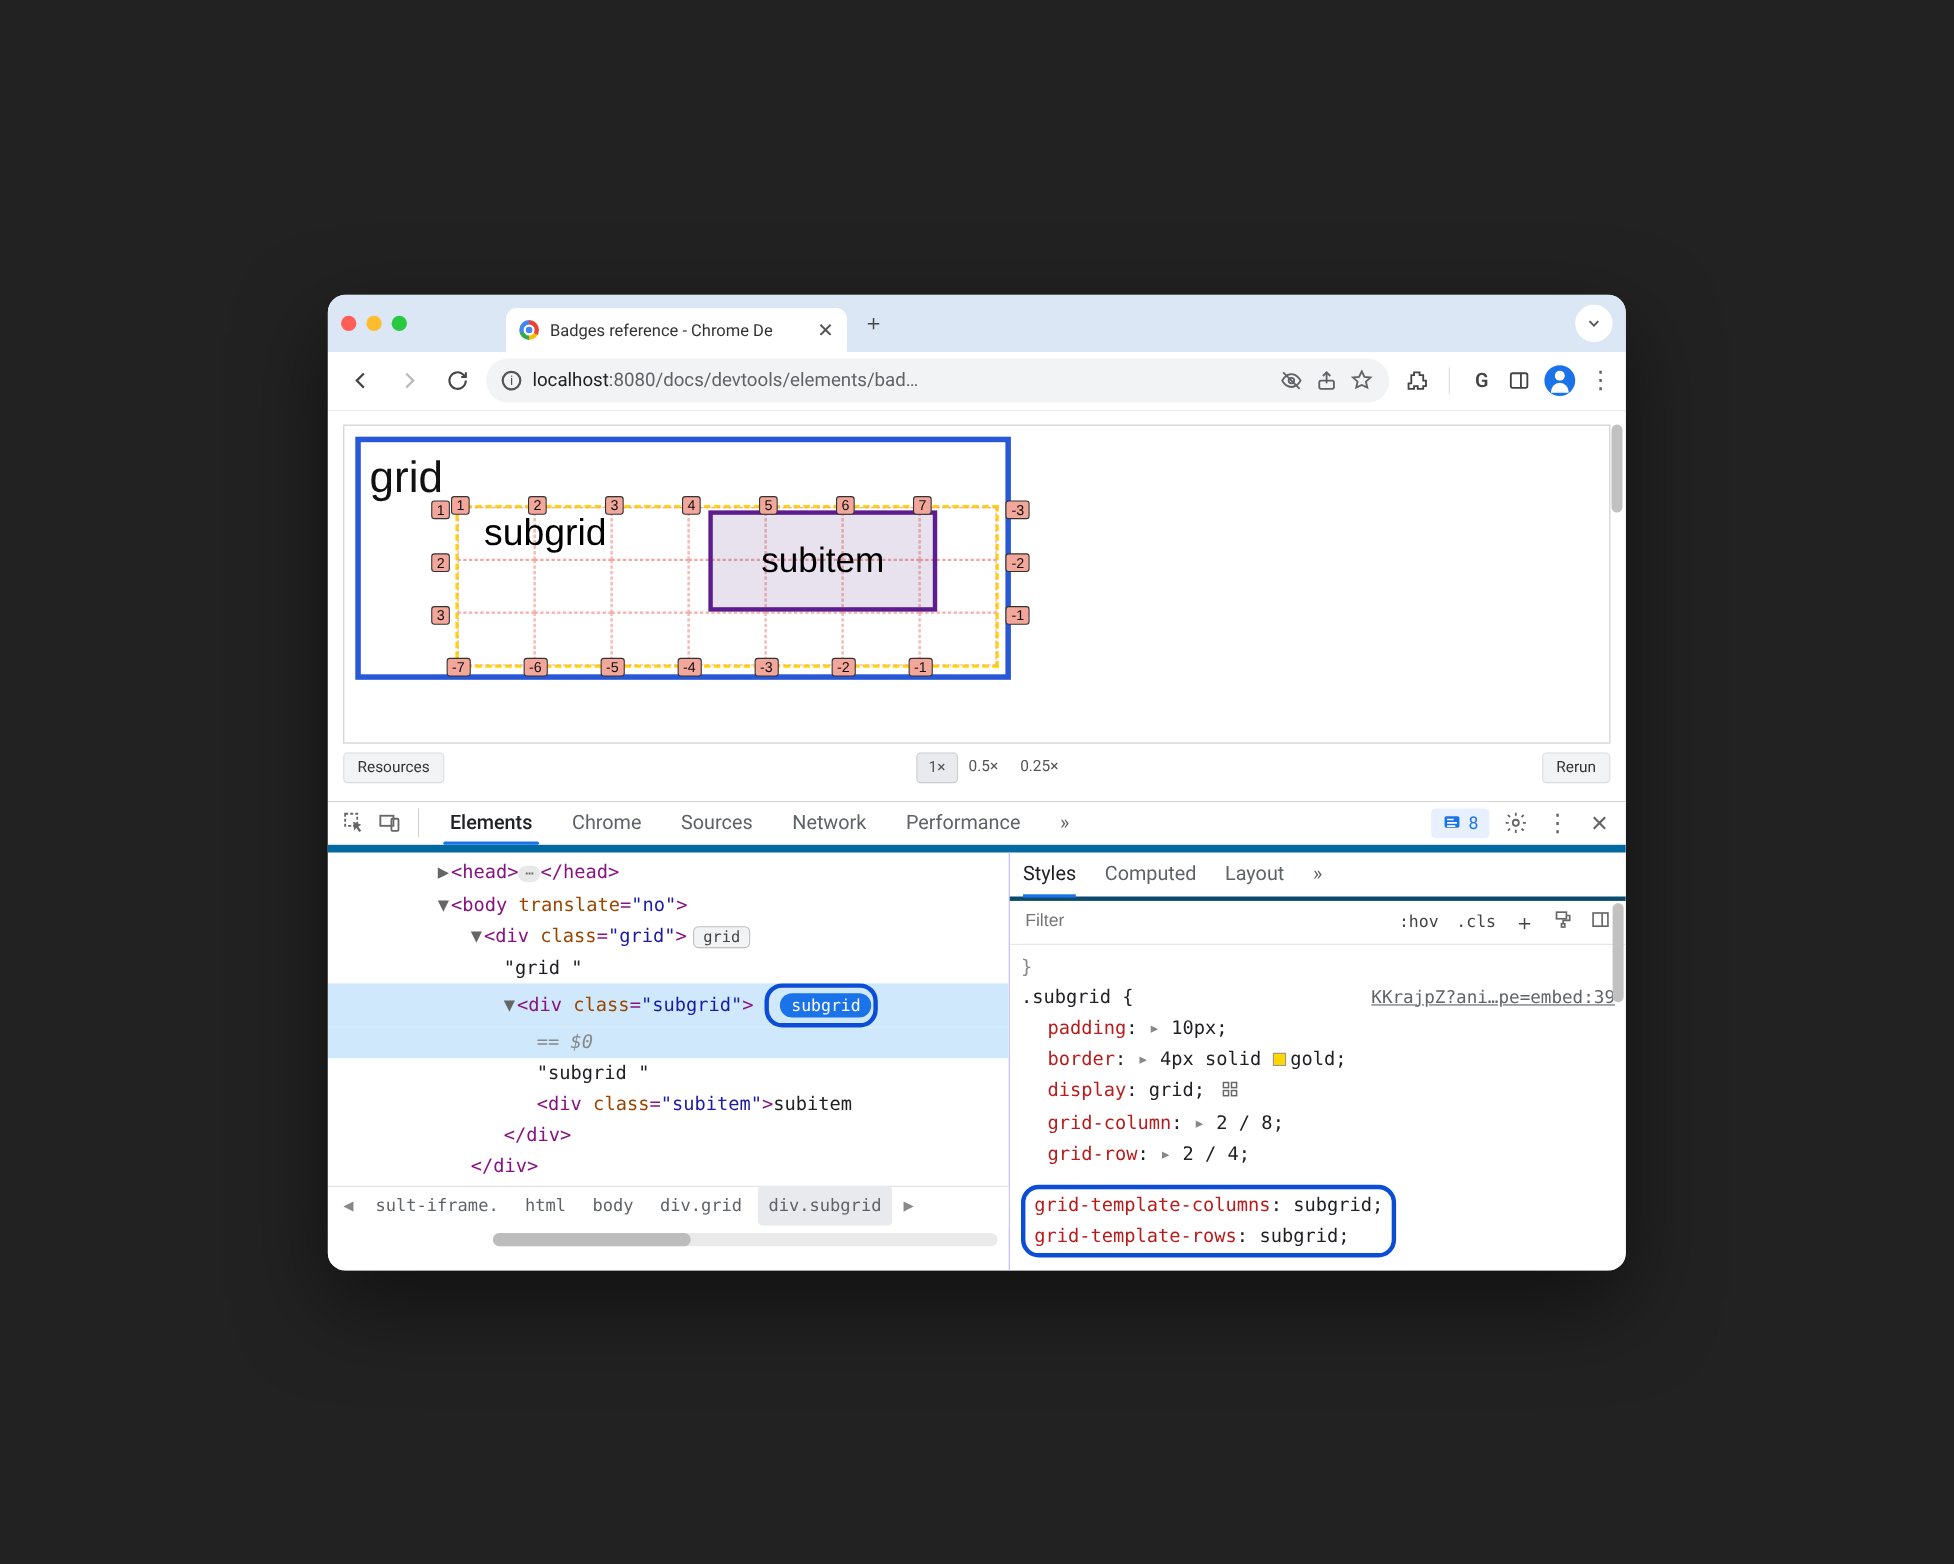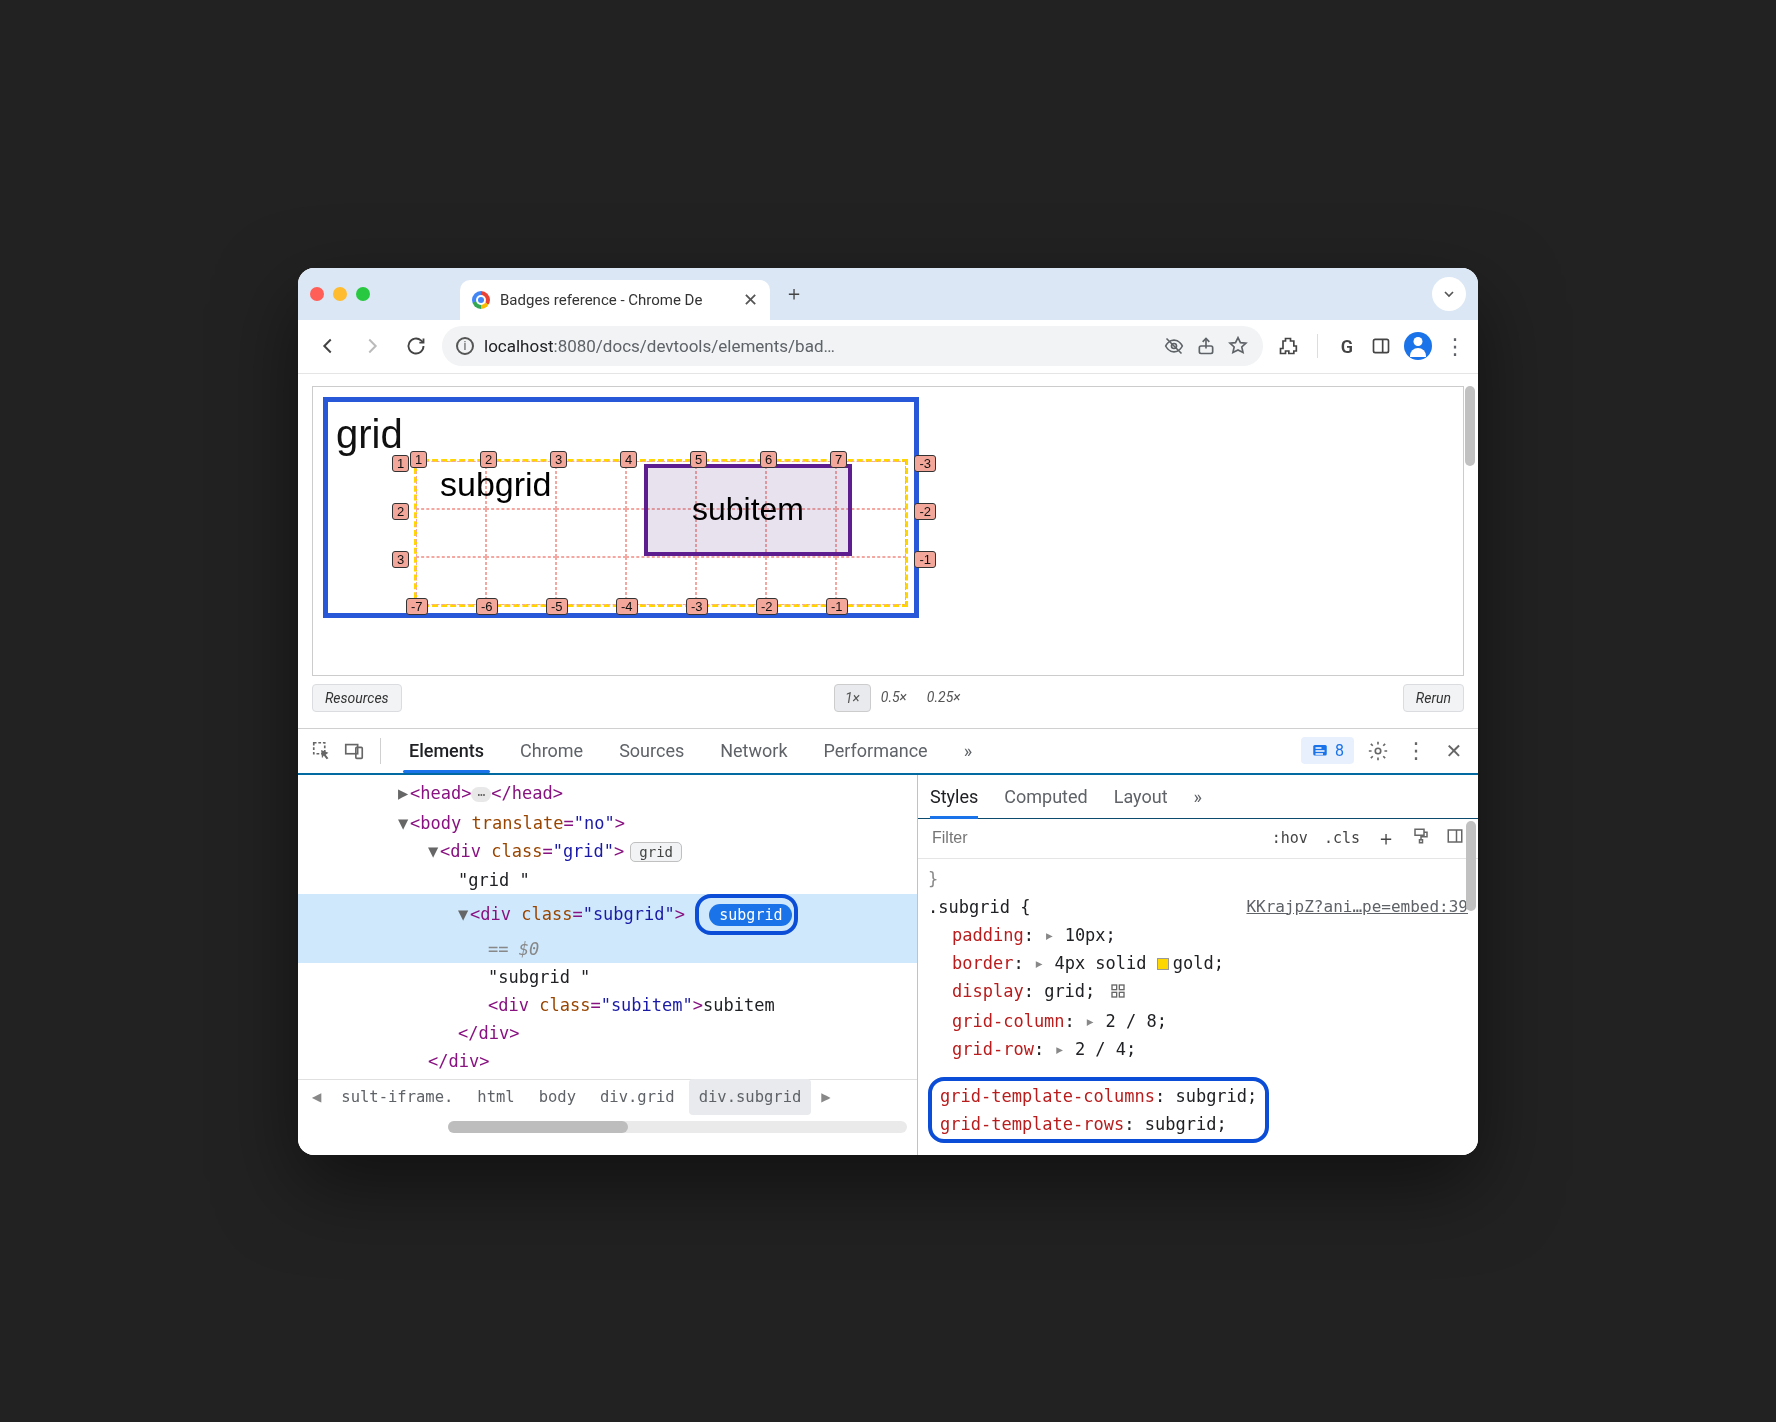--- a/index.html
+++ b/index.html
@@ -69,29 +69,29 @@
   .grid-label{font-size:40px;font-family:Arial;color:#111;}
   .grid-area{position:relative;margin-top:4px;margin-left:80px;}
   .gridline-box{display:grid;grid-template-columns:repeat(7,70px);grid-template-rows:repeat(3,48px);position:relative;}
   .gridline-box::before{content:"";position:absolute;inset:-2px;border:3px dashed #ffd600;pointer-events:none;}
   .gl-cell{border:1px dashed #f4a7a0;position:relative;}
   .subitem-box{position:absolute;left:228px;top:3px;width:208px;height:92px;border:4px solid #5e1d8e;background:rgba(93,60,140,0.15);display:flex;align-items:center;justify-content:center;font-size:32px;font-family:Arial;}
   .subgrid-text{position:absolute;left:24px;top:4px;font-size:34px;font-family:Arial;}
   .line-num{position:absolute;background:#f3a79a;border:1px solid #333;font-size:13px;font-family:Arial;padding:0 4px;border-radius:3px;color:#111;z-index:5;}
 
   
-  .vp-footer{display:flex;align-items:flex-start;gap:6px;padding:8px 0 4px 0;font-style:italic;}
+  .vp-footer{display:flex;align-items:flex-start;gap:6px;padding:8px 0 4px 0;}
   .vp-btn{background:#f1f3f4;border:1px solid #dadce0;border-radius:4px;padding:5px 12px;font-size:14px;color:#333;cursor:pointer;}
   .vp-zoom{display:flex;gap:0;margin-left:auto;margin-right:auto;}
   .vp-zoom .z{padding:5px 10px;font-size:14px;color:#555;cursor:pointer;border-radius:4px;}
   .vp-zoom .z.active{background:#e8eaed;border:1px solid #ccc;}
 
   
   .devtools{border-top:1px solid #d0d0d0;background:#fff;}
-  .dt-tabs{height:46px;display:flex;align-items:center;gap:4px;border-bottom:2px solid #0369a1;padding:0 10px;position:relative;justify-content:center;}
+  .dt-tabs{height:46px;display:flex;align-items:center;gap:4px;border-bottom:7px solid #0369a1;padding:0 10px;position:relative;justify-content:center;}
   .dt-ico{width:28px;height:28px;display:flex;align-items:center;justify-content:center;color:#666;cursor:pointer;}
   .dt-tab{padding:0 16px;height:100%;display:flex;align-items:center;font-size:18px;color:#5f6368;cursor:pointer;position:relative;}
   .dt-tab.active{color:#202124;font-weight:500;}
   .dt-tab.active::after{content:"";position:absolute;bottom:0;left:10px;right:10px;height:3px;background:#1a73e8;border-radius:2px;}
   .dt-right{margin-left:auto;display:flex;align-items:center;gap:10px;}
   .issue-badge{display:flex;align-items:center;gap:6px;background:#e8f0fe;border-radius:4px;padding:4px 10px;color:#1a73e8;font-size:16px;cursor:pointer;}
 
   .dt-body{display:flex;height:380px;}
   .dom-panel{flex:1;overflow:hidden;position:relative;font-family:Menlo,monospace;font-size:17px;line-height:28px;border-right:1px solid #c4b5fd;}
   .dom-content{padding:4px 0;}
@@ -107,21 +107,21 @@
   .eq0{color:#888;font-style:italic;}
   .dom-scroll{position:absolute;bottom:22px;left:150px;right:10px;height:12px;background:#eaeaea;border-radius:6px;}
   .dom-scroll-thumb{height:100%;width:180px;background:#bdbdbd;border-radius:6px;}
 
   .breadcrumb{height:36px;border-top:1px solid #e0e0e0;display:flex;align-items:center;padding:0 8px;background:#fff;font-size:15.5px;gap:4px;}
   .bc-arrow{color:#888;padding:0 6px;cursor:pointer;}
   .bc-item{color:#5f6368;padding:4px 10px;cursor:pointer;border-radius:4px;}
   .bc-item.sel{background:#e8eaed;}
 
   .styles-panel{width:560px;display:flex;flex-direction:column;position:relative;}
-  .styles-tabs{height:44px;display:flex;align-items:center;padding:0 12px;gap:26px;border-bottom:1px solid #0c4a6e;}
+  .styles-tabs{height:44px;display:flex;align-items:center;padding:0 12px;gap:26px;border-bottom:4px solid #0c4a6e;}
   .styles-tab{font-size:18px;color:#5f6368;cursor:pointer;height:100%;display:flex;align-items:center;position:relative;}
   .styles-tab.active{color:#202124;}
   .styles-tab.active::after{content:"";position:absolute;bottom:-1px;left:0;right:0;height:3px;background:#1a73e8;}
   .styles-filter-row{height:40px;display:flex;align-items:center;border-bottom:1px solid #e5e5e5;padding:0 10px;gap:8px;}
   .styles-filter{flex:1;border:none;outline:none;font-size:16px;color:#666;padding:4px;}
   .sfr-btn{font-size:15px;font-family:Menlo,monospace;color:#444;cursor:pointer;padding:2px 4px;}
   .styles-content{flex:1;overflow:auto;padding:6px 10px;font-family:Menlo,monospace;font-size:17px;line-height:28px;color:#202124;position:relative;}
   .selector{color:#202124}
   .src-link{float:right;color:#5f6368;text-decoration:underline;font-size:16px;}
   .prop{color:#b91c1c}.pval{color:#202124}.tri{color:#888}

